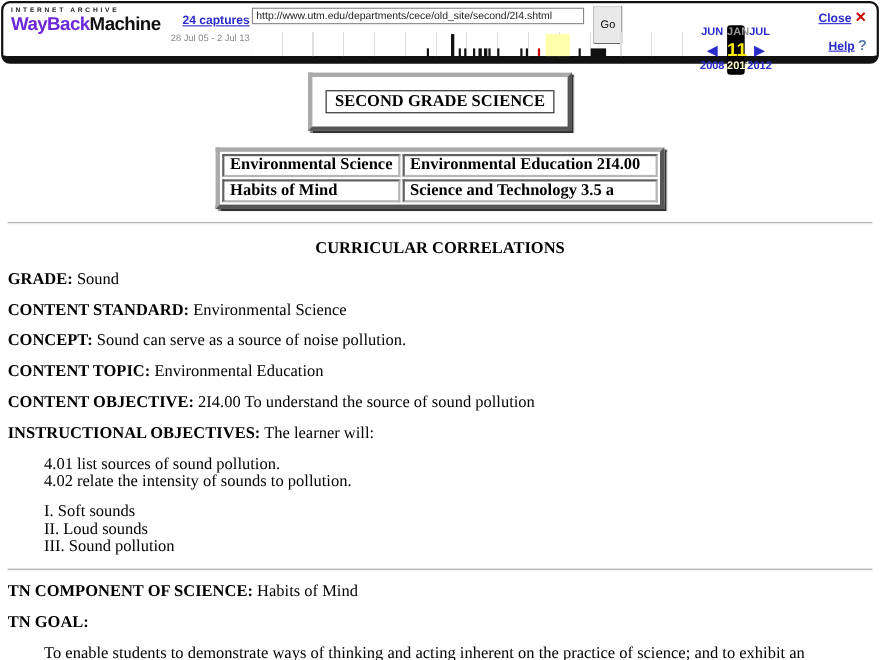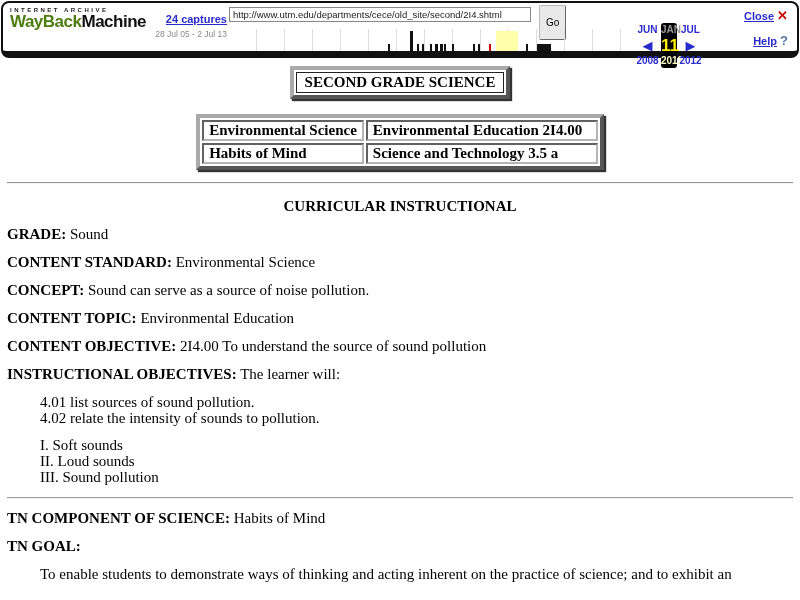--- a/index.html
+++ b/index.html
@@ -8,21 +8,21 @@
 
   
   .wb {
     position:relative; margin:1px 1px 0 1px; height:57px;
     background:#fff; border:2px solid #111; border-bottom:7px solid #111;
     border-radius:8px; font-family:"Liberation Sans", sans-serif;
   }
   .logo { position:absolute; left:7px; top:4px; width:112px; cursor:pointer; }
   .logo-top { font-size:6px; font-weight:bold; letter-spacing:2.5px; color:#222; white-space:nowrap; }
   .logo-brand { font-size:17px; font-weight:bold; letter-spacing:-0.5px; line-height:18px; white-space:nowrap; }
-  .brand-red { color:#4d7c0f; }
+  .brand-red { color:#6d28d9; }
   .brand-blk { color:#111; }
   .caps { position:absolute; left:118px; top:6px; width:106px; text-align:right; }
   .caps a { font-size:11px; font-weight:bold; color:#2b2bcc; text-decoration:underline; cursor:pointer; }
   .caps-range { font-size:8.5px; color:#888; margin-top:2px; white-space:nowrap; }
   .url-input {
     position:absolute; left:226px; top:4px; width:302px; height:15px;
     font-size:9.5px; font-family:"Liberation Sans", sans-serif; color:#222;
     border:1px solid #888; padding:0 3px; background:#fff;
   }
   .go-btn {
@@ -52,21 +52,21 @@
   .close-box { position:absolute; right:9px; top:5px; font-size:11px; white-space:nowrap; }
   .help-box { position:absolute; right:9px; top:30px; font-size:11px; white-space:nowrap; }
   .close-box a, .help-box a { color:#2b2bcc; text-decoration:underline; font-weight:bold; cursor:pointer; }
   .x-glyph { color:#cc0000; font-weight:bold; font-size:13px; cursor:pointer; }
   .q-glyph { color:#5577aa; font-weight:bold; font-size:13px; cursor:pointer; }
 
   
   .content { padding:8px 7px 0 7px; font-size:15px; }
   .frame {
     display:table; margin:0 auto; border:4px outset #aaa; background:#fff;
-    box-shadow:2px 2px 1px #333; padding:2px;
+    box-shadow:2px 2px 1px #333; padding:12px;
   }
   .frame-inner { border:1px solid #222; padding:1px 8px; font-weight:bold; font-size:15px; white-space:nowrap; }
   .info-table { margin:15px auto 0 auto; border:4px outset #aaa; border-spacing:2px; background:#fff; box-shadow:2px 2px 1px #333; }
   .info-table td { border:2px inset #b5b5b5; padding:0 5px; font-weight:bold; font-size:15px; white-space:nowrap; }
   .info-table td.c0 { min-width:160px; }
   .info-table td.c1 { min-width:232px; }
   hr.rule { border:0; border-top:1px solid #999; border-bottom:1px solid #f2f2f2; margin:12px 0 11px 0; }
   .heading { text-align:center; font-weight:bold; font-size:15px; margin:14px 0 11px 0; }
   p.field { margin:11px 0; line-height:17px; }
   .lbl { font-weight:bold; }
@@ -150,21 +150,21 @@
     </tr>
     <tr>
       <td class="c0">Habits of Mind</td>
       <td class="c1">Science and Technology 3.5 a</td>
     </tr>
   </tbody>
     </table>
 
   <hr class="rule">
 
-  <div class="heading">CURRICULAR INSTRUCTIONAL</div>
+  <div class="heading">CURRICULAR CORRELATIONS</div>
 
   <p class="field"><span class="lbl">GRADE:</span> <span>Sound</span></p>
   <p class="field"><span class="lbl">CONTENT STANDARD:</span> <span>Environmental Science</span></p>
   <p class="field"><span class="lbl">CONCEPT:</span> <span>Sound can serve as a source of noise pollution.</span></p>
   <p class="field"><span class="lbl">CONTENT TOPIC:</span> <span>Environmental Education</span></p>
   <p class="field"><span class="lbl">CONTENT OBJECTIVE:</span> <span>2I4.00 To understand the source of sound pollution</span></p>
   <p class="field"><span class="lbl">INSTRUCTIONAL OBJECTIVES:</span> <span>The learner will:</span></p>
 
   <div class="indent">
     <div>4.01 list sources of sound pollution.</div>

